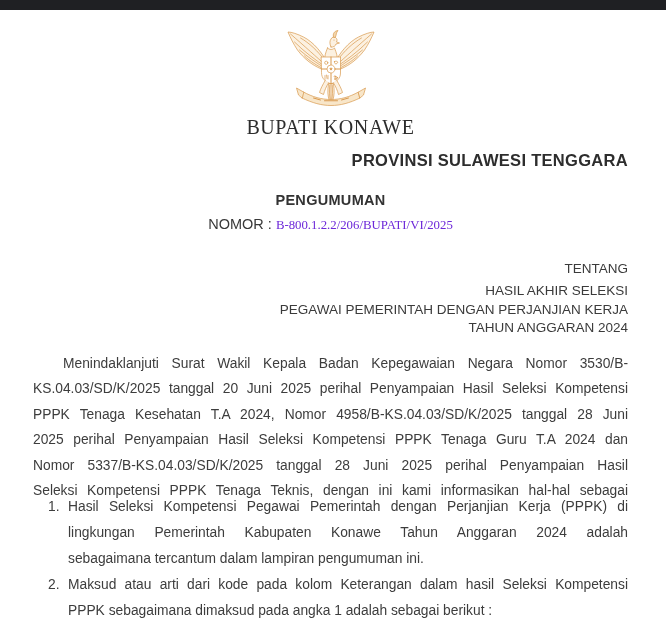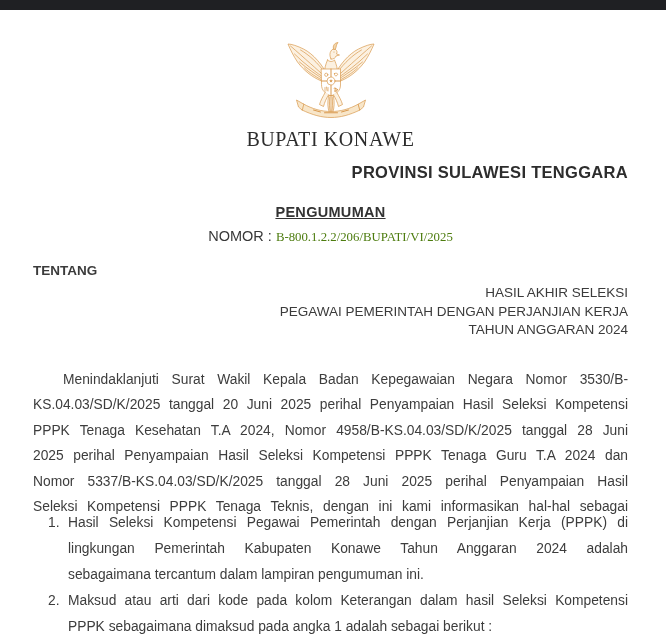--- a/index.html
+++ b/index.html
@@ -13,21 +13,21 @@
   }
   .topbar {
     position: absolute; top: 0; left: 0;
     width: 666px; height: 10px;
     background: #1f2023;
   }
   .doc {
     position: absolute; top: 10px; left: 0;
     width: 666px; height: 522px;
     box-sizing: border-box;
-    padding: 12px 38px 0 33px;
+    padding: 0 38px 0 33px;
     background: #ffffff;
   }
   .emblem-wrap { margin-top: 17px; text-align: center; line-height: 0; }
   .emblem-wrap svg { width: 96px; height: 82px; }
   .title {
     margin-top: 7px;
     font-family: "Liberation Serif", serif;
     font-weight: normal;
     font-size: 20px; line-height: 22px;
     letter-spacing: 0.6px;
@@ -42,48 +42,46 @@
     text-align: right;
     color: #2d2d2d;
   }
   .announce-heading {
     margin-top: 22px;
     font-size: 14.5px; line-height: 17px;
     font-weight: bold;
     letter-spacing: 0.3px;
     text-align: center;
     color: #333333;
-    text-decoration: underline;
   }
   .nomor {
     margin-top: 7px;
     font-size: 14.5px; line-height: 17px;
     text-align: center;
     color: #383838;
   }
   .nomor .val {
     font-family: "Liberation Serif", serif;
     font-size: 12.8px;
-    color: #4d7c0f;
+    color: #6d28d9;
   }
   .tentang {
-    margin-top: 16px;
+    margin-top: 26px;
     font-size: 13.5px; line-height: 17px;
-    text-align: left;
+    text-align: right;
     color: #3b3b3b;
-    font-weight: bold;
   }
   .subject {
     margin-top: 5px;
     font-size: 13.5px; line-height: 18.5px;
     text-align: right;
     color: #3b3b3b;
   }
   .para {
-    margin-top: 27px;
+    margin-top: 13px;
     font-size: 13.8px;
     line-height: 25.5px;
     color: #3d3d3d;
   }
   .jline { text-align: justify; text-align-last: justify; }
   .jline.end { text-align-last: left; }
   .jline.indent { text-indent: 30px; }
   .list { margin-top: -10px; }
   .list-item {
     display: flex;

